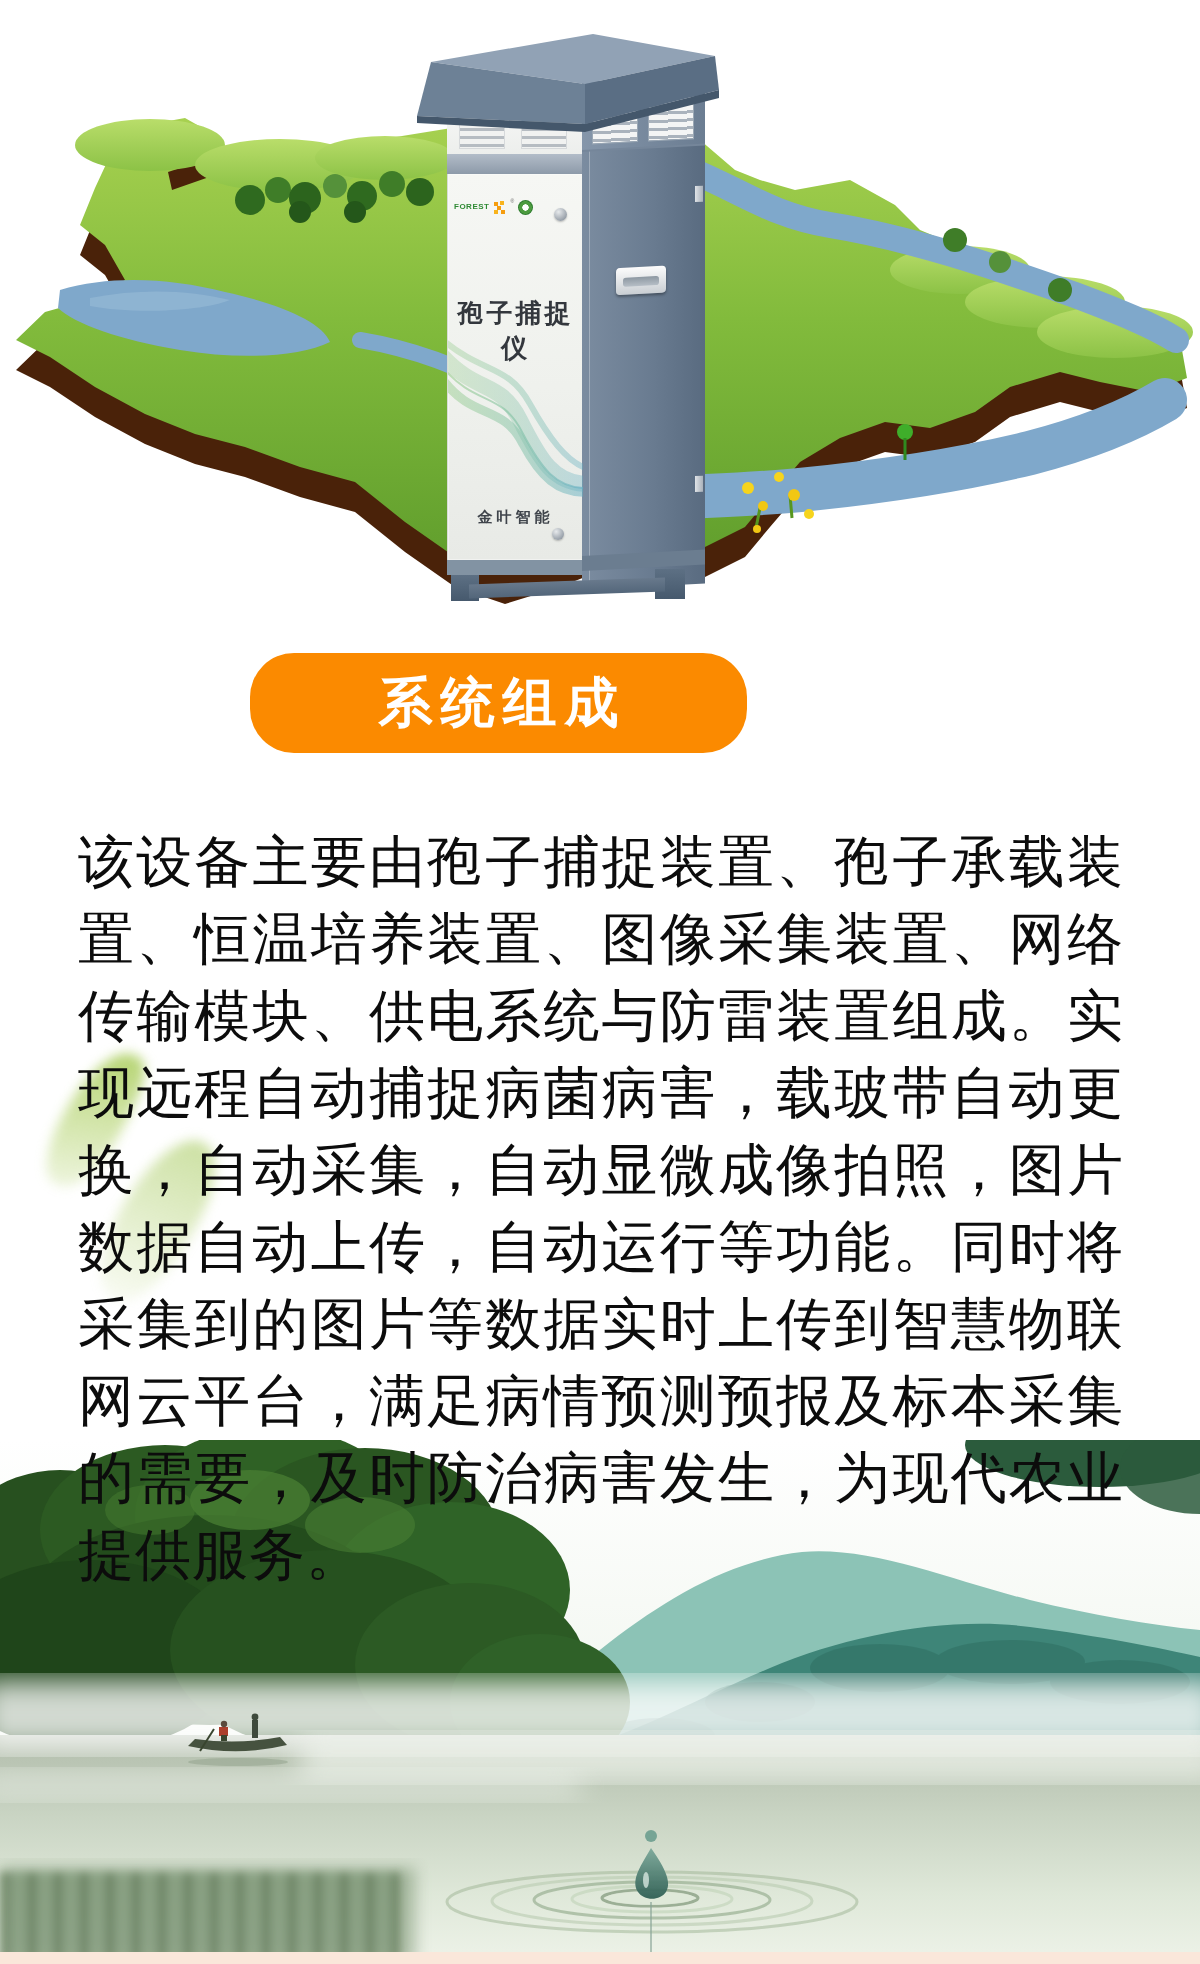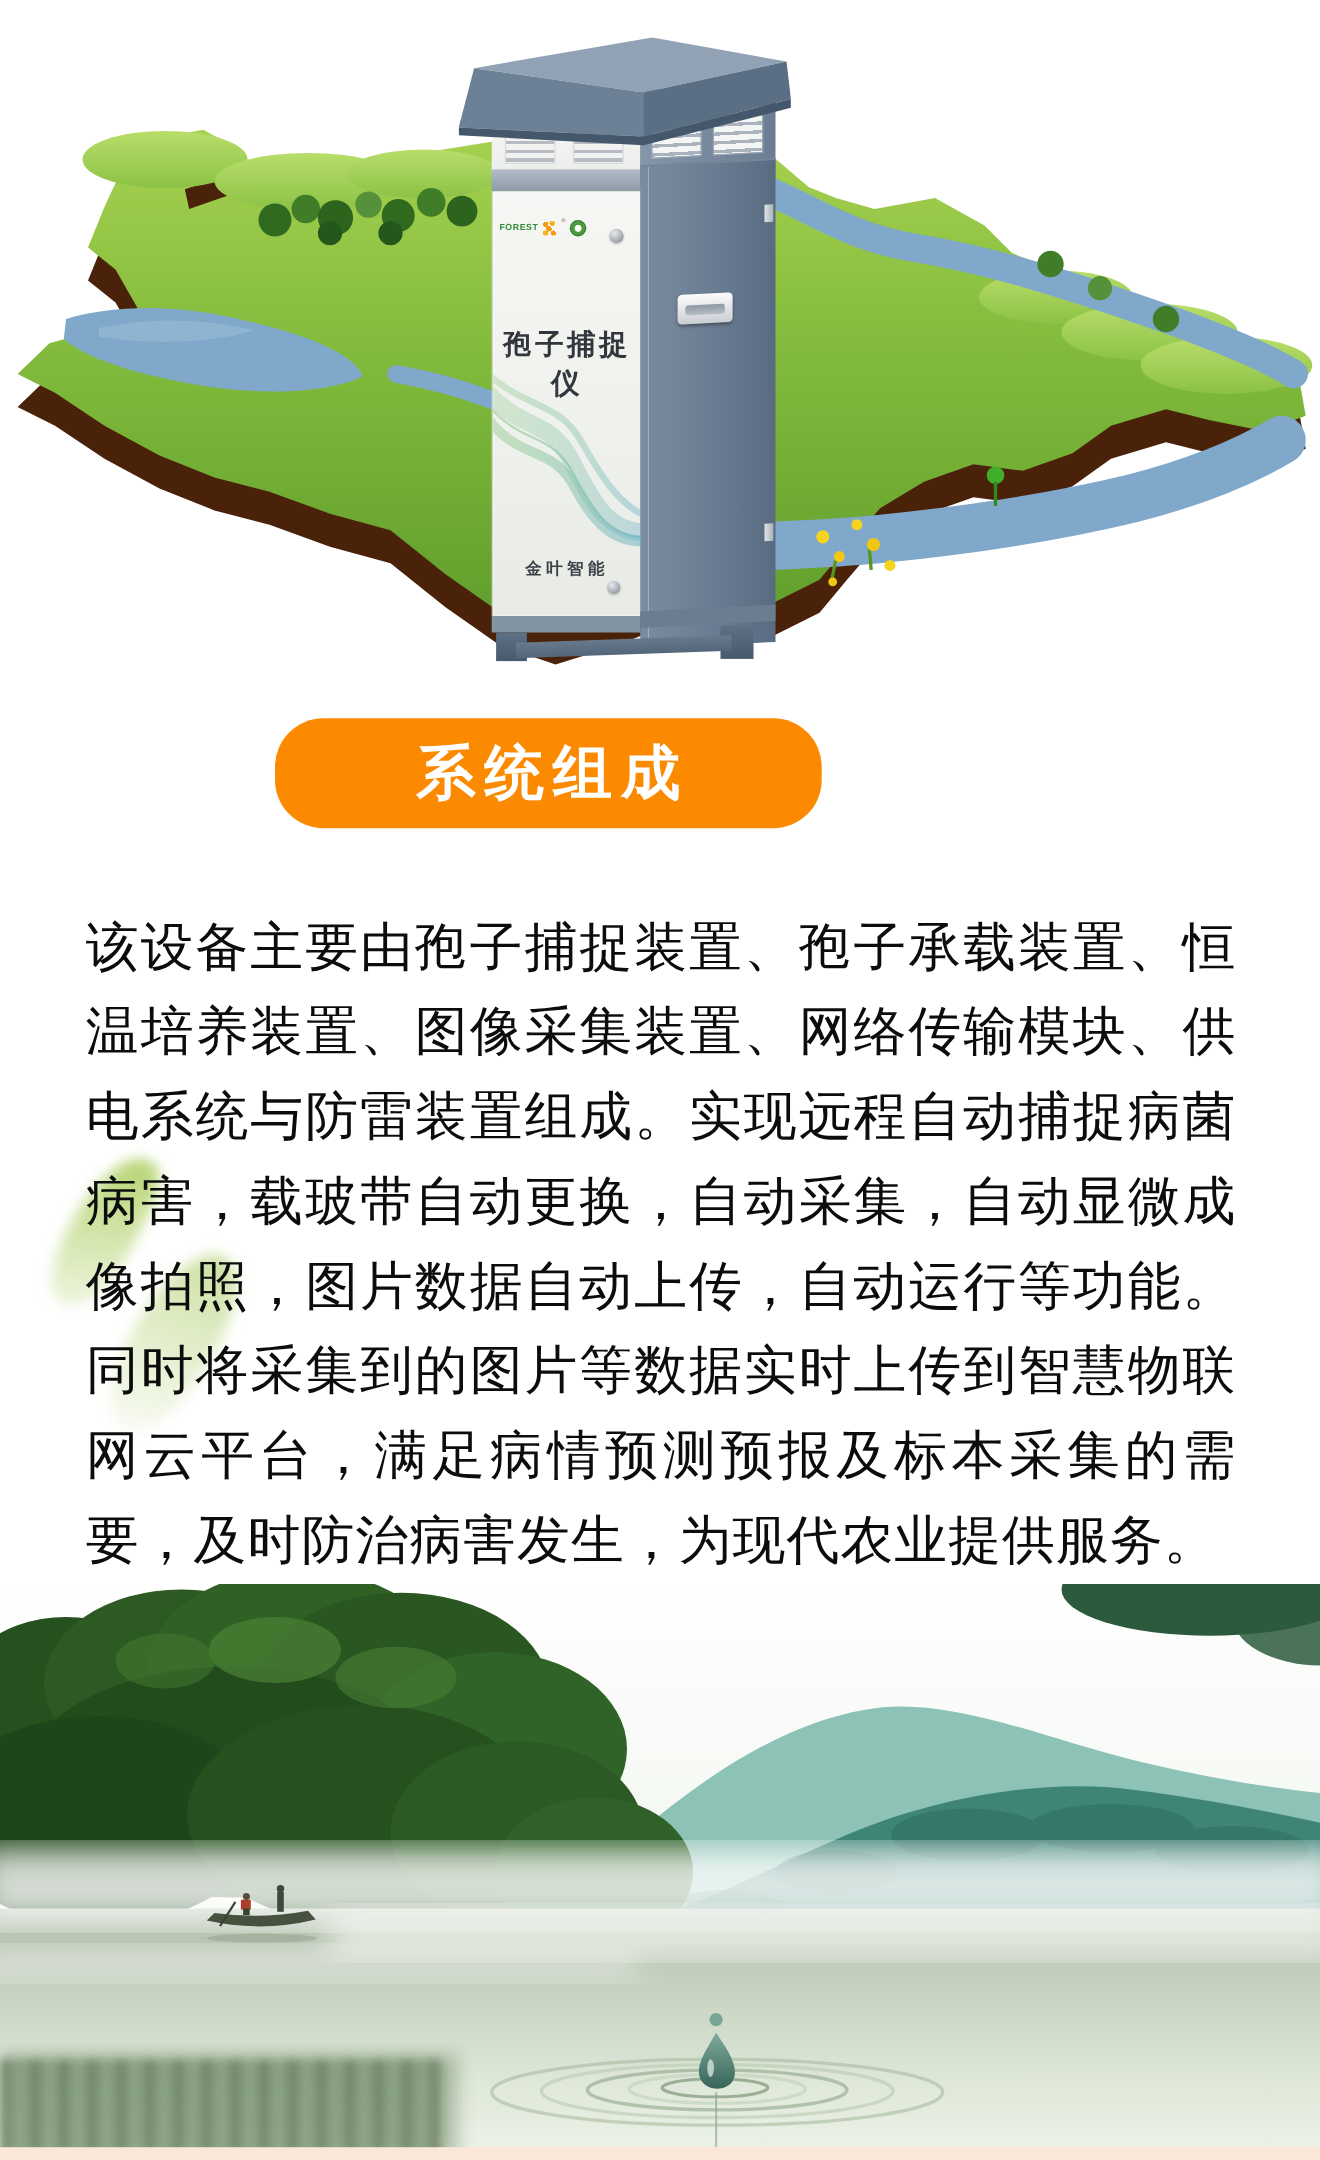--- a/index.html
+++ b/index.html
@@ -73,21 +73,21 @@
     display:flex;align-items:center;justify-content:center;}
   .banner-title{color:#ffffff;font-size:54px;font-weight:bold;letter-spacing:8px;text-indent:8px;}
 
   
   .leaf{position:absolute;filter:blur(6px);}
   .leaf1{left:64px;top:1044px;width:60px;height:150px;border-radius:70% 30% 60% 40%;
     background:linear-gradient(160deg,rgba(168,204,88,.9),rgba(168,204,88,.15));transform:rotate(26deg);}
   .leaf2{left:120px;top:1130px;width:74px;height:180px;border-radius:50% 50% 45% 55%;
     background:linear-gradient(170deg,rgba(160,198,82,.55),rgba(190,215,130,.08));transform:rotate(32deg);}
   .description{position:absolute;left:78px;top:823px;width:1046px;margin:0;
-    font-size:48px;line-height:77px;font-weight:500;color:#0c0c0c;
+    font-size:56px;line-height:77px;font-weight:500;color:#0c0c0c;
     text-align:justify;letter-spacing:1px;z-index:2;}
 
   
   #landscape-svg{position:absolute;left:0;top:1440px;}
 </style>
 </head>
 <body>
 
 <div class="page">
 

